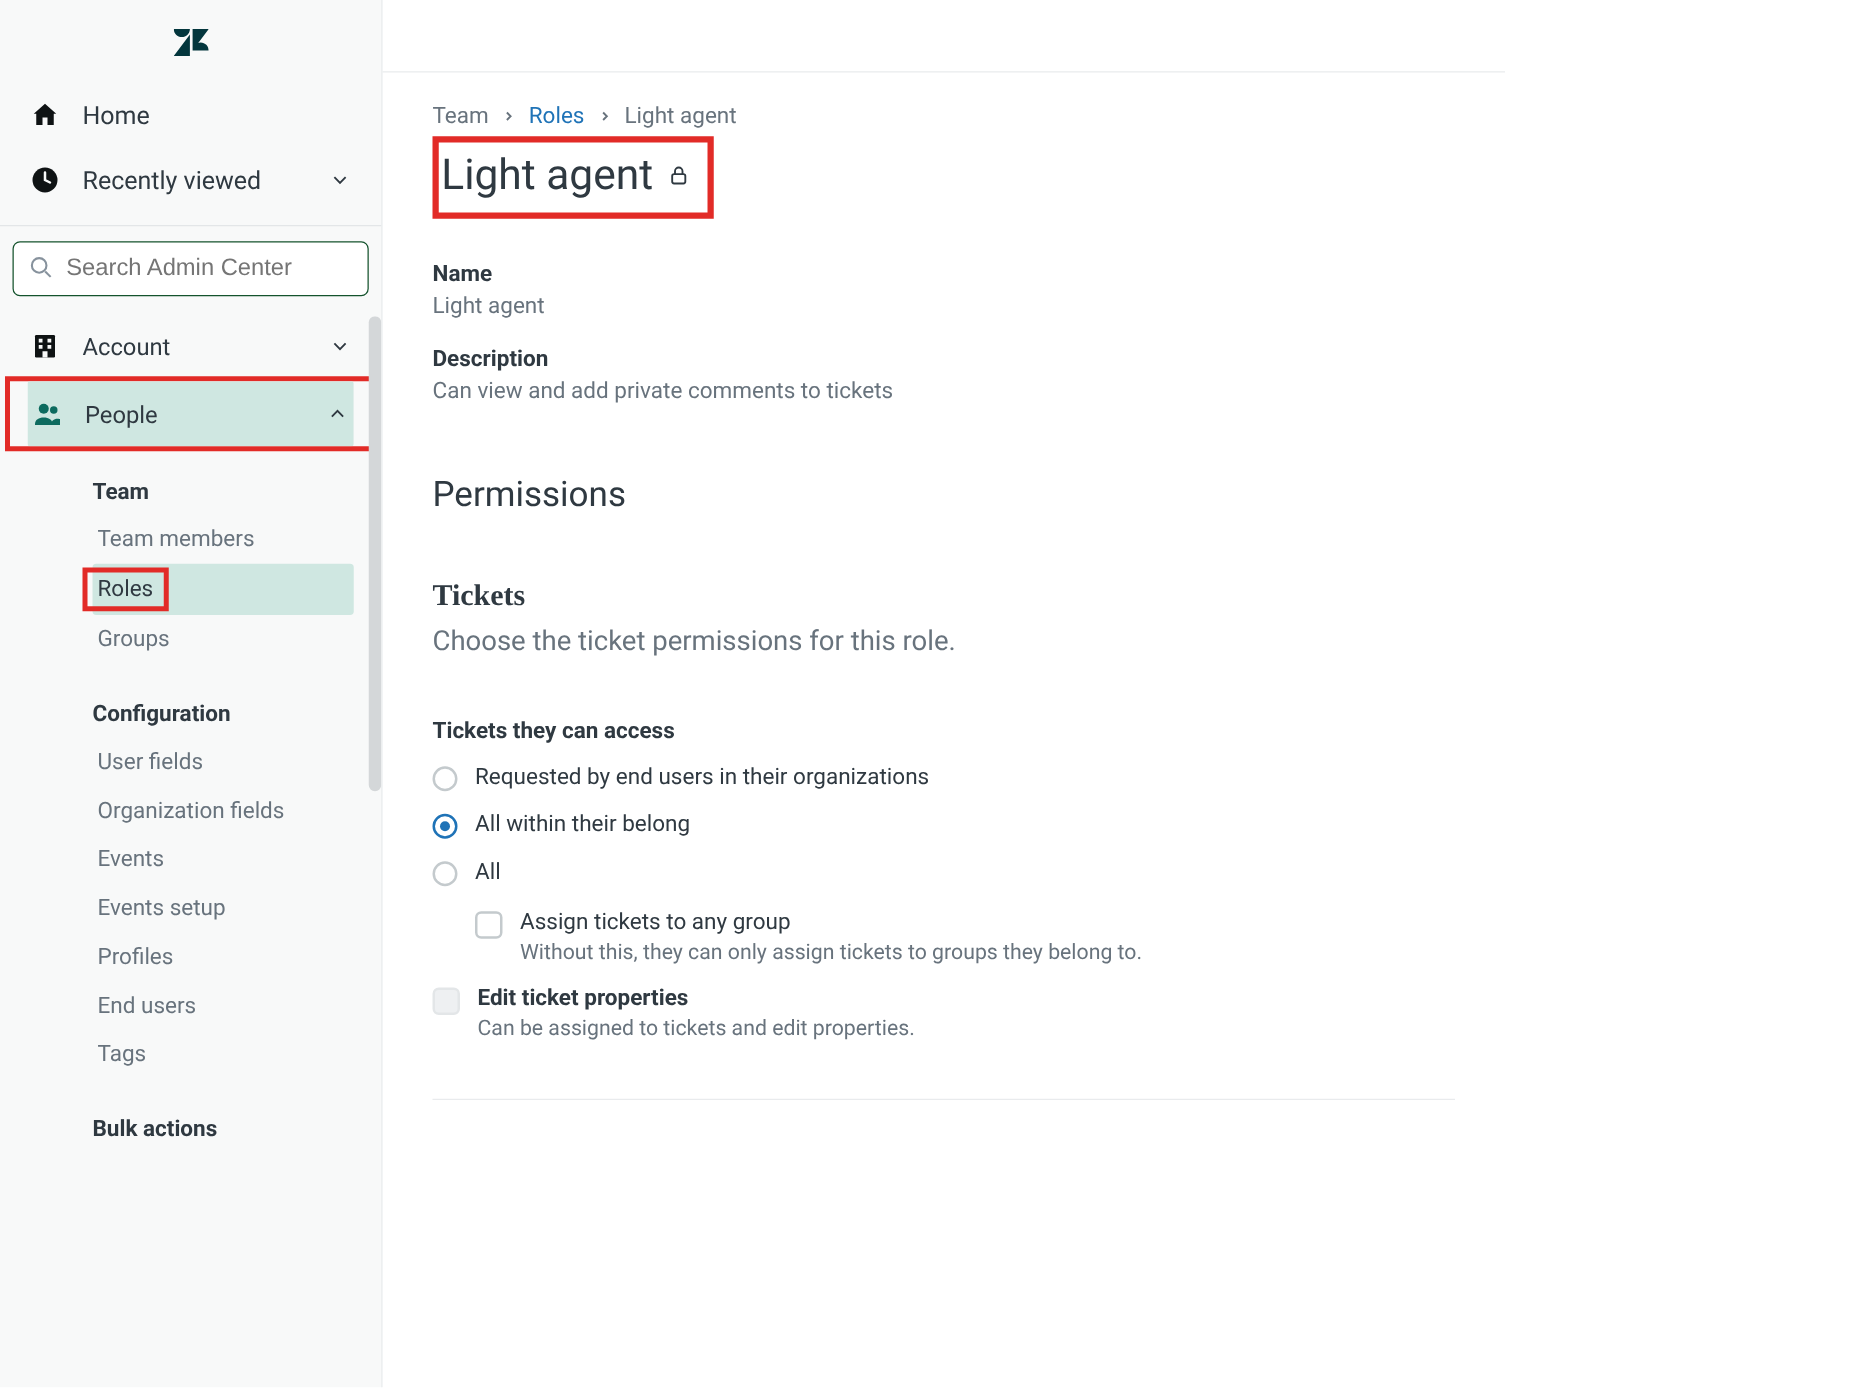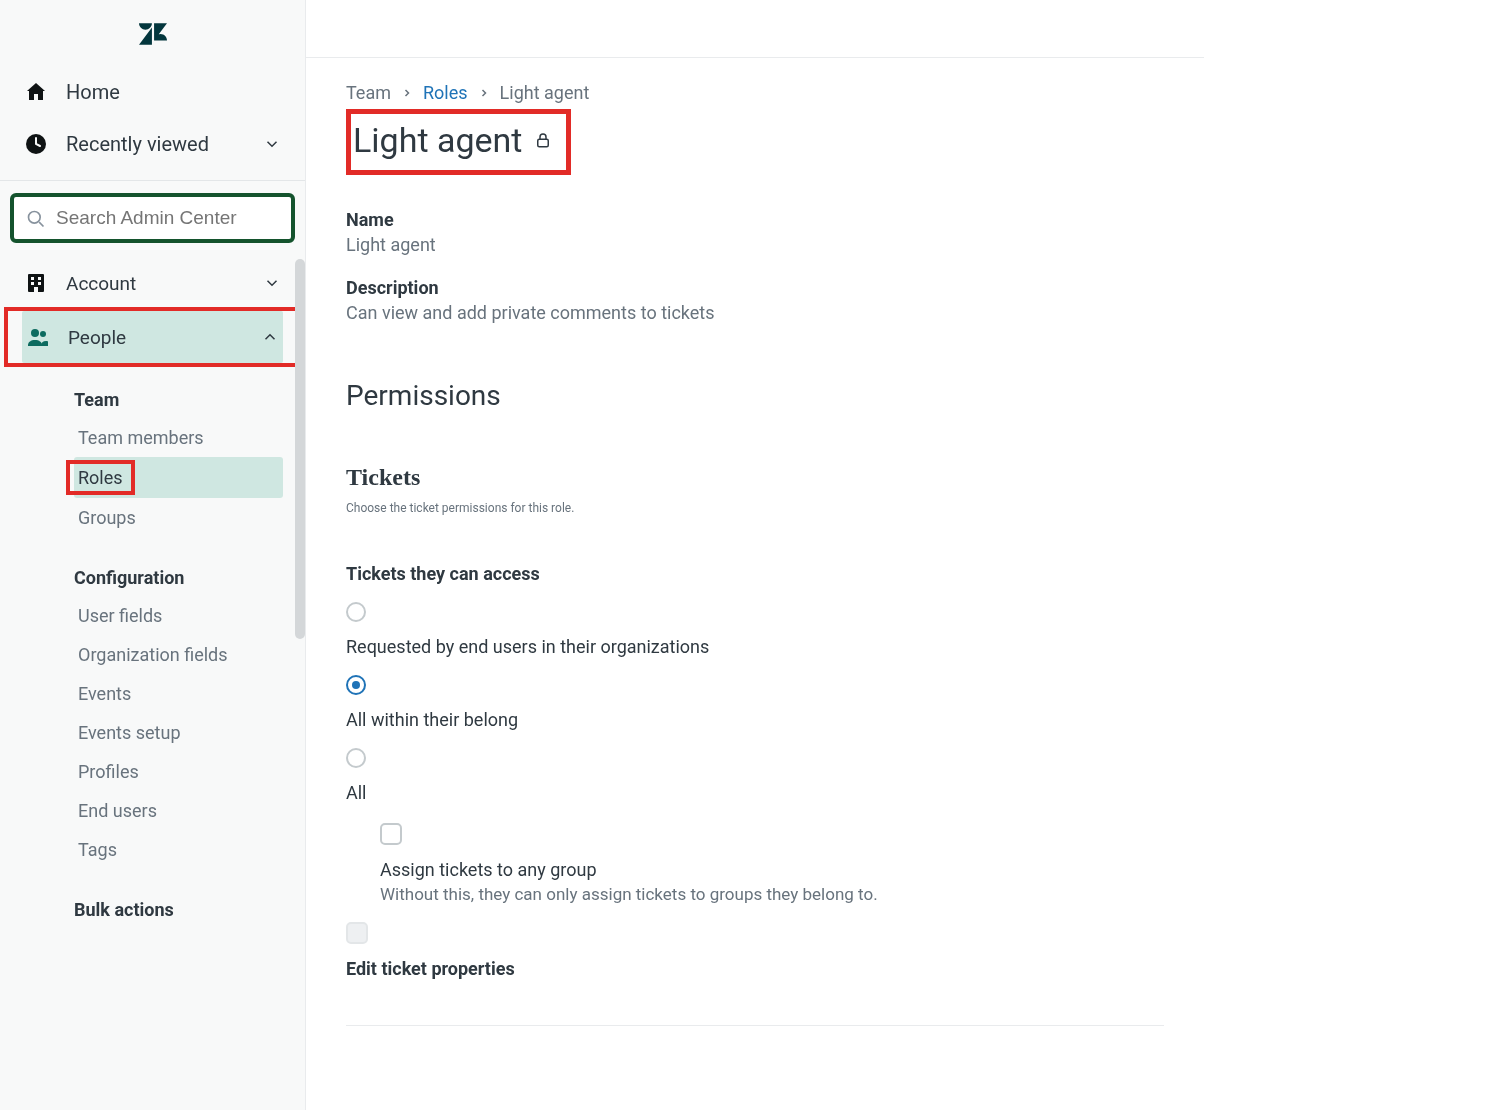--- a/index.html
+++ b/index.html
@@ -7,21 +7,21 @@
   .app { display: flex; height: 1110px; width: 1204px; }
   .sidebar { width: 306px; background: #f8f9f9; border-right: 1px solid #e9ebed; display: flex; flex-direction: column; }
   .logo-row { display: flex; justify-content: center; padding: 22px 0 20px; }
   .logo { width: 28px; height: 24px; }
   .nav-top { padding: 0 16px 4px 16px; }
   .nav-item { display: flex; align-items: center; gap: 18px; padding: 14px 8px; color: #2f3941; font-size: 20px; cursor: pointer; }
   .nav-item .icon { width: 24px; height: 24px; color: #0f1314; flex-shrink:0; }
   .nav-item .chev { margin-left: auto; width: 18px; height: 18px; color: #2f3941; }
   .divider { height: 1px; background: #e3e6e8; margin: 6px 0 12px; }
   .search-wrap { padding: 0 10px 16px; }
-  .search { display: flex; align-items: flex-end; gap: 10px; border: 4px solid #14532d; border-radius: 6px; background: #fff; padding: 10px 12px; }
+  .search { display: flex; align-items: flex-start; gap: 10px; border: 1px solid #14532d; border-radius: 6px; background: #fff; padding: 10px 12px; }
   .search input { border: 0; outline: 0; font-size: 19px; color: #68737d; background: transparent; width: 100%; }
   .scroll-area { position: relative; flex: 1; overflow: hidden; }
   .scroll-track { position: absolute; right: 0; top: 0; width: 10px; height: 380px; background: #d4d7d9; border-radius: 5px; }
   .section { padding: 0 22px; }
   .section .row { display: flex; align-items: center; gap: 18px; padding: 12px 2px; font-size: 19px; cursor: pointer; }
   .section .row .icon { width: 24px; height: 24px; flex-shrink:0; }
   .section .row .chev { margin-left: auto; width: 18px; height: 18px; }
   .row.people { background: #cfe7e1; border-radius: 2px; border:2px solid transparent; }
   .red-box { border: 4px solid #e22b27 !important; border-radius: 0; }
   .people-wrap { margin: 0 -18px; padding: 0 14px; }
@@ -40,23 +40,23 @@
   .title-box { display: inline-flex; align-items: center; gap: 12px; padding: 6px 14px 10px 2px; }
   .title-box.red-box { border-width: 5px !important; }
   .title-box h1 { font-size: 34px; font-weight: 400; color: #2f3941; }
   .lock { width: 18px; height: 20px; color: #2f3941; }
   .meta { margin-top: 34px; }
   .meta .label { font-size: 18px; font-weight: 700; color: #2f3941; }
   .meta .value { font-size: 18px; color: #68737d; margin-top: 4px; }
   .meta .block + .block { margin-top: 22px; }
   .permissions h2 { font-size: 28px; font-weight: 400; margin-top: 56px; color: #2f3941; }
   .tickets h3 { font-size: 24px; font-weight: 700; margin-top: 52px; color: #2f3941; font-family: Liberation Serif, serif; }
-  .tickets .hint { font-size: 12px; color: #68737d; margin-top: 10px; }
+  .tickets .hint { font-size: 22px; color: #68737d; margin-top: 10px; }
   .group-label { font-size: 18px; font-weight: 700; margin-top: 48px; color: #2f3941; }
-  .radio-row, .check-row { display: flex; align-items: flex-start; gap: 14px; margin-top: 16px; font-size: 18px; color: #2f3941; flex-direction: column; }
+  .radio-row, .check-row { display: flex; align-items: flex-start; gap: 14px; margin-top: 16px; font-size: 18px; color: #2f3941; }
   .radio { width: 20px; height: 20px; border: 2px solid #c4cacd; border-radius: 50%; position: relative; flex-shrink:0; margin-top:2px; }
   .radio.selected { border-color: #1f73b7; }
   .radio.selected::after { content: ""; position: absolute; inset: 4px; background: #1f73b7; border-radius: 50%; }
   .checkbox { width: 22px; height: 22px; border: 2px solid #c4cacd; border-radius: 5px; flex-shrink:0; margin-top:2px; }
   .checkbox.disabled { background: #eef0f2; border-color: #e3e6e8; }
   .indent { margin-left: 34px; }
   .sub-desc { font-size: 17px; color: #68737d; margin-top: 4px; }
   .footer-line { border-top: 1px solid #e9ebed; margin-top: 46px; }
   svg { display:block; }
 </style>
@@ -245,20 +245,21 @@
             <div>
               <div>Assign tickets to any group</div>
               <div class="sub-desc">Without this, they can only assign tickets to groups they belong to.</div>
             </div>
           </div>
 
           <div class="check-row" style="">
             <span class="checkbox disabled"></span>
             <div>
               <div style="font-weight:700">Edit ticket properties</div>
+              <div class="sub-desc">Can be assigned to tickets and edit properties.</div>
             </div>
           </div>
 
           <div class="footer-line"></div>
         </div>
       </div>
     </div>
   </main>
 </div>
 

